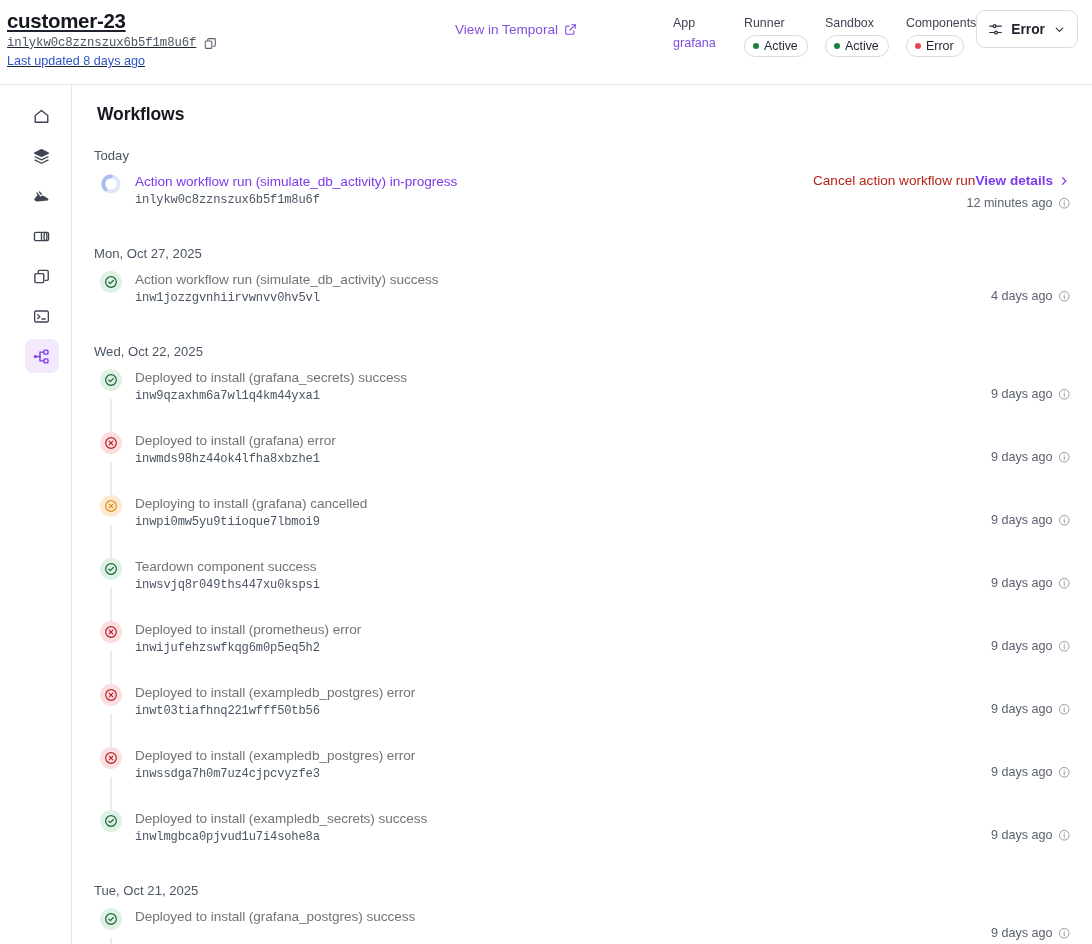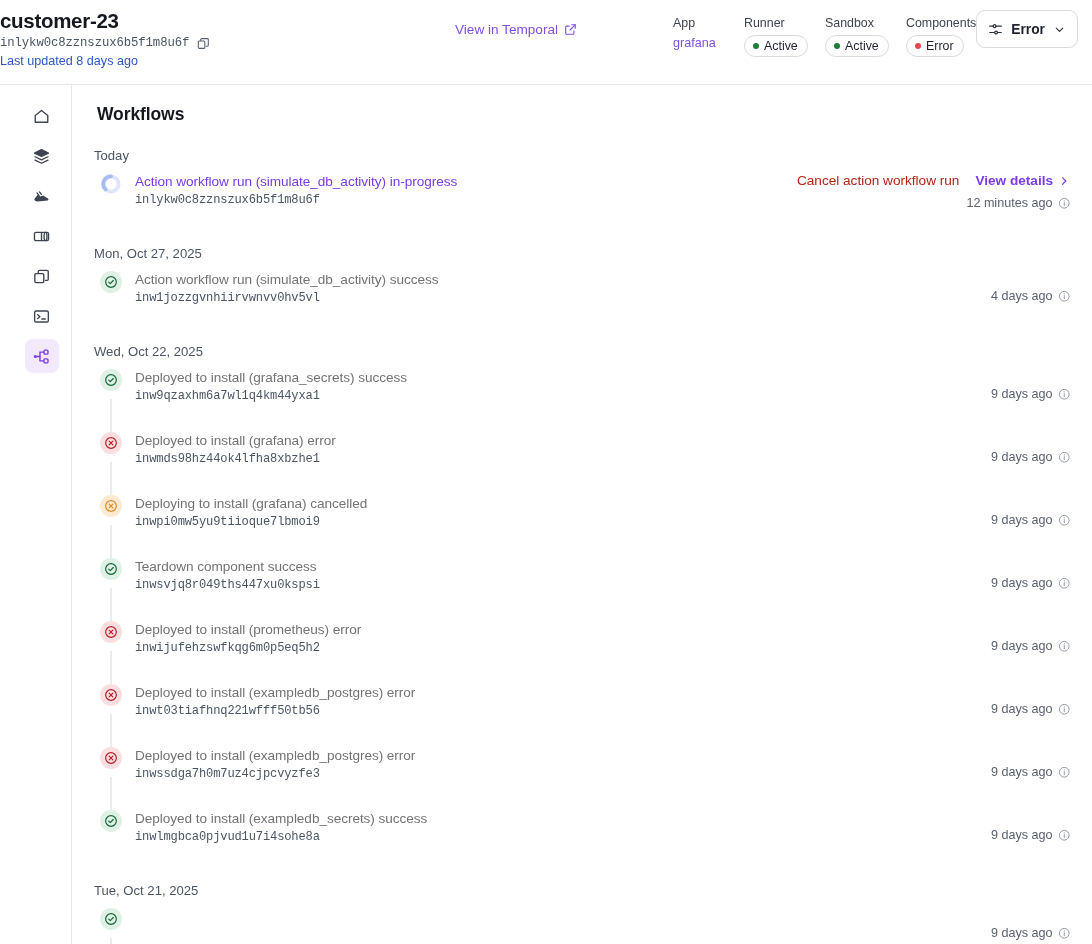--- a/index.html
+++ b/index.html
@@ -12,21 +12,21 @@
   }
 
   
   .header {
     position: relative;
     height: 85px;
     border-bottom: 1px solid #e5e7eb;
     display: flex;
     align-items: flex-start;
   }
-  .hdr-left { padding: 9px 0 0 0; width: 455px; }
+  .hdr-left { padding: 9px 0 0 7px; width: 455px; text-decoration: underline; }
   .app-title {
     font-size: 20.5px; font-weight: bold; letter-spacing: -0.3px;
     color: #15181f; line-height: 24px;
   }
   .id-row { display: flex; align-items: center; gap: 8px; margin-top: 3px; }
   .app-id {
     font-family: "Liberation Mono", monospace;
     font-size: 12.3px; color: #4b5563; letter-spacing: -0.1px;
   }
   .copy-icon { cursor: pointer; display: block; line-height: 0; }
@@ -131,21 +131,21 @@
   .wf-id {
     font-family: "Liberation Mono", monospace;
     font-size: 12.1px; color: #4b5563; line-height: 17px; margin-top: 1px;
     letter-spacing: -0.15px;
   }
 
   .wf-right {
     display: flex; flex-direction: column; align-items: flex-end;
     flex: 0 0 auto; padding-top: 0px;
   }
-  .wf-actions { display: flex; align-items: center; gap: 16px; }
+  .wf-actions { display: flex; align-items: center; gap: 0; }
   .cancel-link {
     font-size: 13.6px; color: #b42318; cursor: pointer; font-weight: normal;
   }
   .details-link {
     font-size: 13.6px; color: #7c3aed; cursor: pointer;
     display: flex; align-items: center; gap: 5px; font-weight: bold;
   }
   .ago {
     display: flex; align-items: center; gap: 5px;
     font-size: 12.6px; color: #5b6170; margin-top: 8px;
@@ -606,20 +606,21 @@
             <div class="icon-col">
               <div class="st-icon success">
                 <svg width="14" height="14" viewBox="0 0 16 16" fill="none" stroke="#17663a" stroke-width="1.35" stroke-linecap="round" stroke-linejoin="round">
                   <circle cx="8" cy="8" r="6.1"></circle>
                   <path d="M5.4 8.1 7.2 9.9l3.4-3.6"></path>
                 </svg>
               </div>
               <div class="connector" style="height: 34px;"></div>
             </div>
             <div class="wf-text">
+              <div class="wf-title">Deployed to install (grafana_postgres) success</div>
             </div>
             <div class="wf-right">
               <div class="ago solo" style="margin-top: 18px;">
                 <span>9 days ago</span>
                 <span class="info-ic">
                   <svg width="12.5" height="12.5" viewBox="0 0 16 16" fill="none" stroke="#6b7280" stroke-width="1.2">
                     <circle cx="8" cy="8" r="6.2"></circle>
                     <path d="M8 7.2v4" stroke-linecap="round"></path>
                     <circle cx="8" cy="4.9" r="0.72" fill="#6b7280" stroke="none"></circle>
                   </svg>

